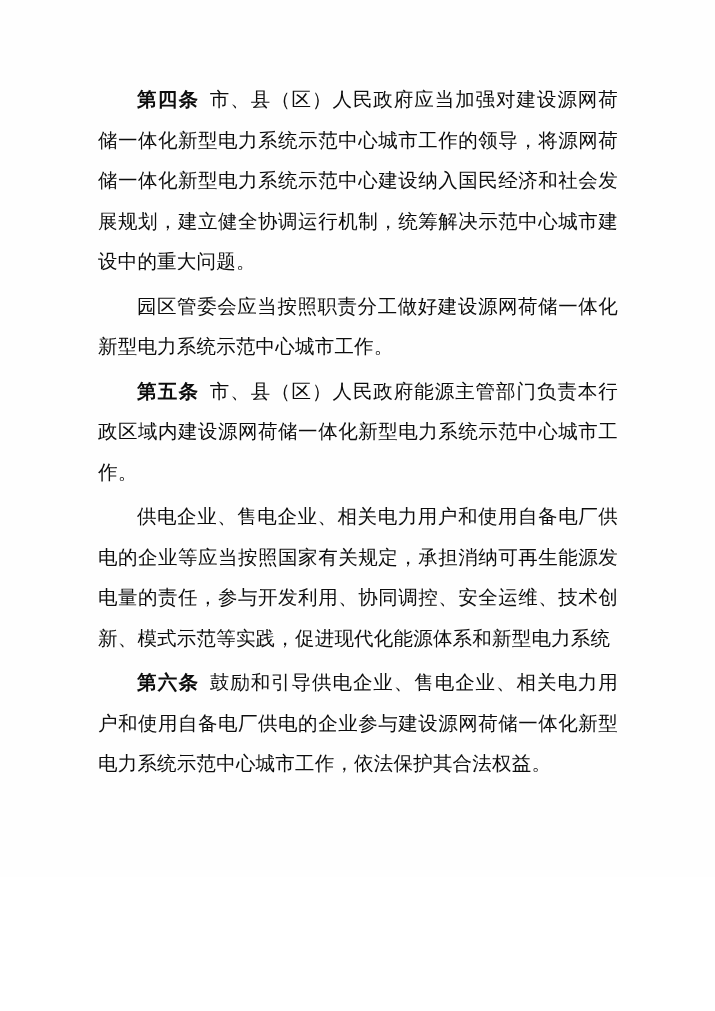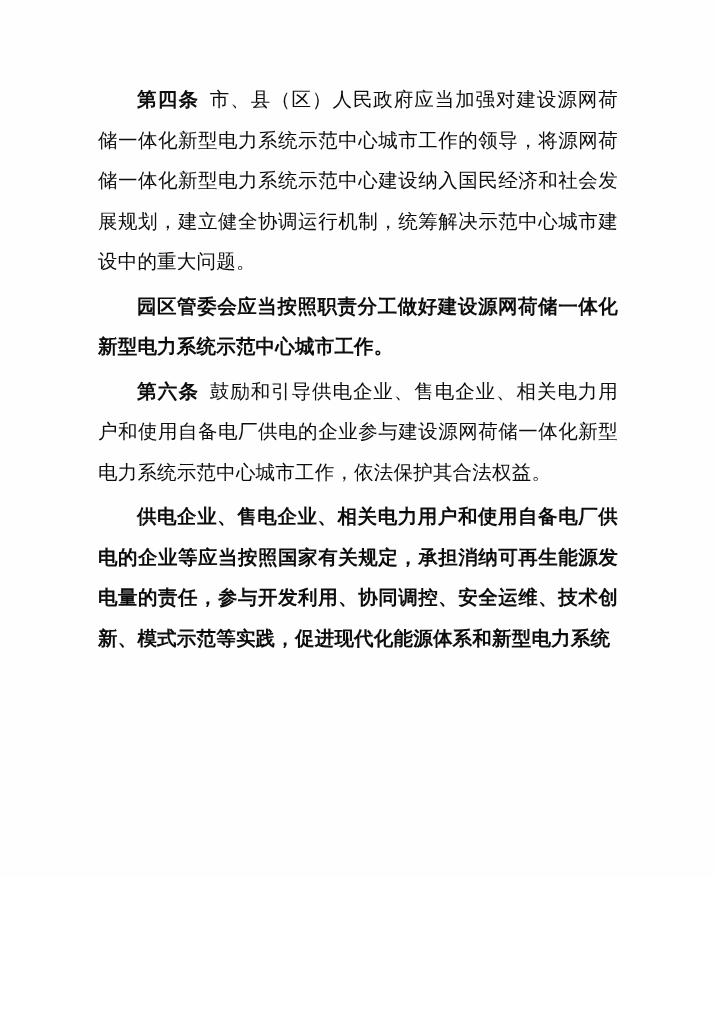--- a/index.html
+++ b/index.html
@@ -40,41 +40,43 @@
   .para .art-label {
     font-weight: 700;
     letter-spacing: 0.5px;
   }
   .para .art-gap {
     display: inline-block;
     width: 0.5em;
   }
   .para.no-indent {
     text-indent: 2em;
-    font-weight: bold;
   }
 </style>
 </head>
 <body>
 
 <div class="page">
   <div class="doc-body">
 
     <p class="para">
       <span class="art-label">第四条</span><span class="art-gap"></span><span>市、县（区）人民政府应当加强对建设源网荷储一体化新型电力系统示范中心城市工作的领导，将源网荷储一体化新型电力系统示范中心建设纳入国民经济和社会发展规划，建立健全协调运行机制，统筹解决示范中心城市建设中的重大问题。</span>
     </p>
 
     <p class="para no-indent">
       <span>园区管委会应当按照职责分工做好建设源网荷储一体化新型电力系统示范中心城市工作。</span>
     </p>
 
+    <p class="para">
+      <span class="art-label">第五条</span><span class="art-gap"></span><span>市、县（区）人民政府能源主管部门负责本行政区域内建设源网荷储一体化新型电力系统示范中心城市工作。</span>
+    </p>
 
+
+    <p class="para no-indent">
+      <span>供电企业、售电企业、相关电力用户和使用自备电厂供电的企业等应当按照国家有关规定，承担消纳可再生能源发电量的责任，参与开发利用、协同调控、安全运维、技术创新、模式示范等实践，促进现代化能源体系和新型电力系统</span>
+    </p>
 
     <p class="para">
       <span class="art-label">第六条</span><span class="art-gap"></span><span>鼓励和引导供电企业、售电企业、相关电力用户和使用自备电厂供电的企业参与建设源网荷储一体化新型电力系统示范中心城市工作，依法保护其合法权益。</span>
-    </p>
-
-    <p class="para no-indent">
-      <span>供电企业、售电企业、相关电力用户和使用自备电厂供电的企业等应当按照国家有关规定，承担消纳可再生能源发电量的责任，参与开发利用、协同调控、安全运维、技术创新、模式示范等实践，促进现代化能源体系和新型电力系统</span>
     </p>
 
   </div>
 </div>
 
 </body></html>

